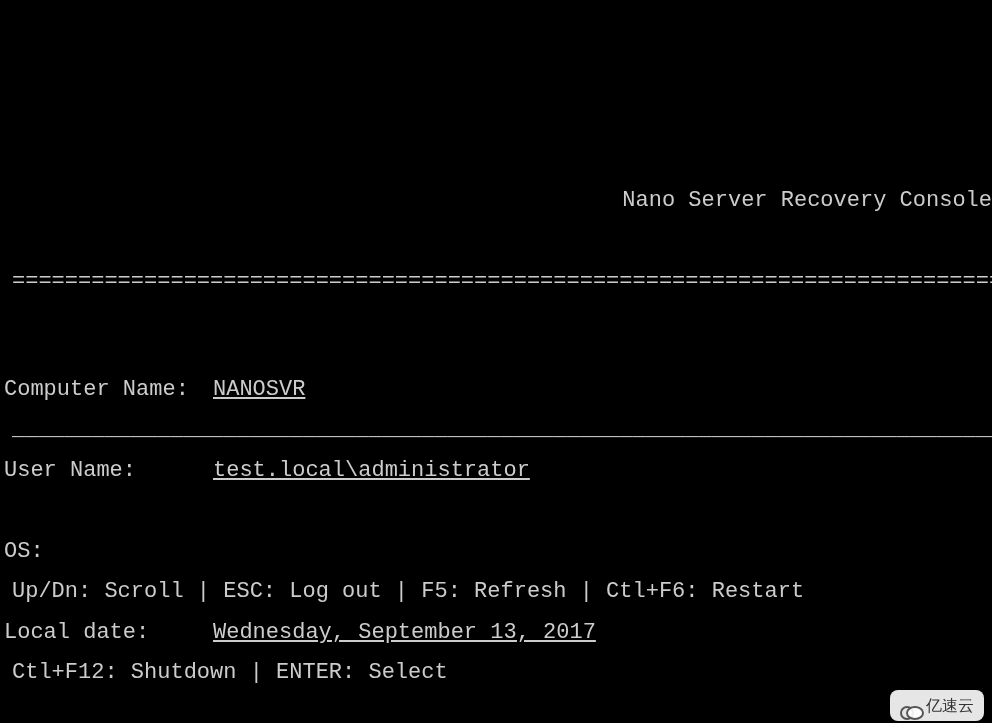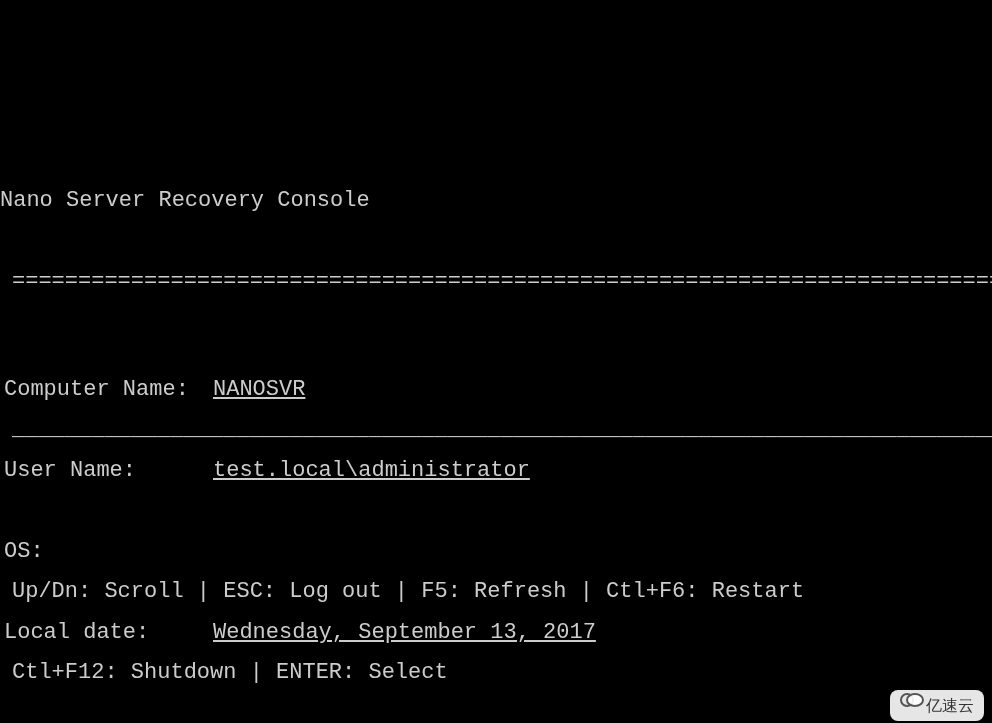--- a/index.html
+++ b/index.html
@@ -16,21 +16,21 @@
       width: 992px;
       height: 723px;
       overflow: hidden;
       position: relative;
       white-space: pre;
     }
     .console {
       padding: 0;
     }
     .title-row {
-      text-align: left;
+      text-align: right;
       padding-top: 25px;
       font-family: Liberation Mono, monospace;
     }
     .separator-row {
       letter-spacing: 0;
     }
     .info-row {
       display: flex;
     }
     .info-label {
@@ -50,21 +50,21 @@
       display: block;
     }
     .watermark {
       position: absolute;
       bottom: 2px;
       right: 8px;
       background: rgba(255,255,255,0.9);
       border-radius: 8px;
       padding: 2px 10px;
       display: flex;
-      align-items: flex-start;
+      align-items: flex-end;
       gap: 4px;
       font-family: sans-serif;
       font-size: 16px;
       color: #333;
     }
     .watermark-icon {
       width: 22px;
       height: 14px;
       position: relative;
     }

